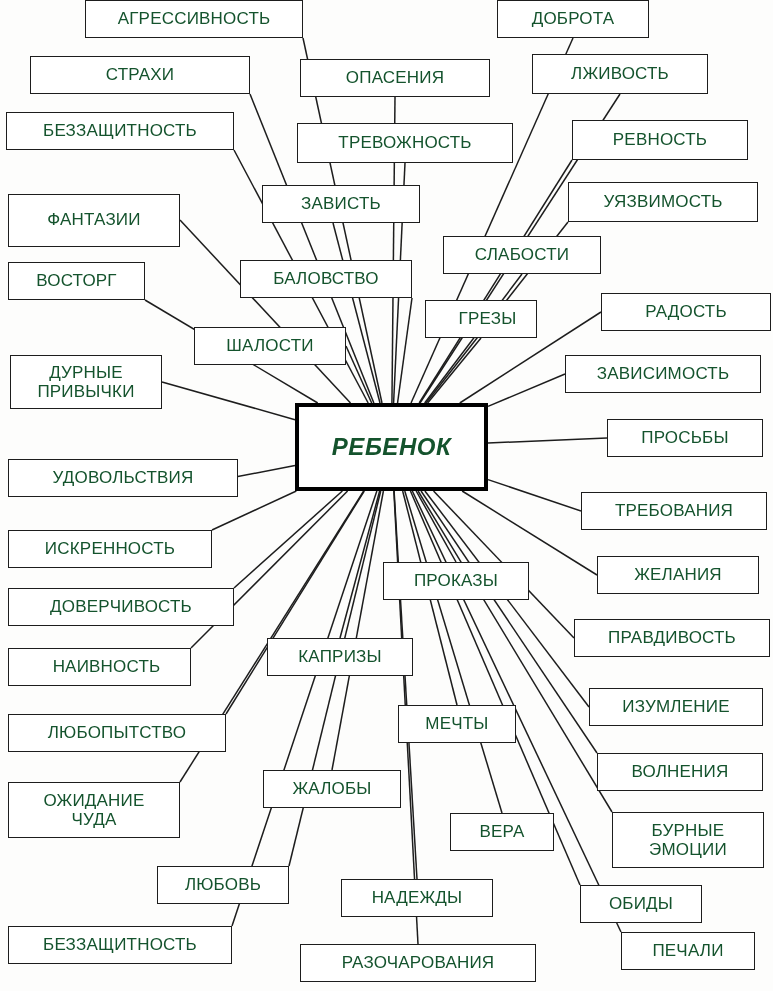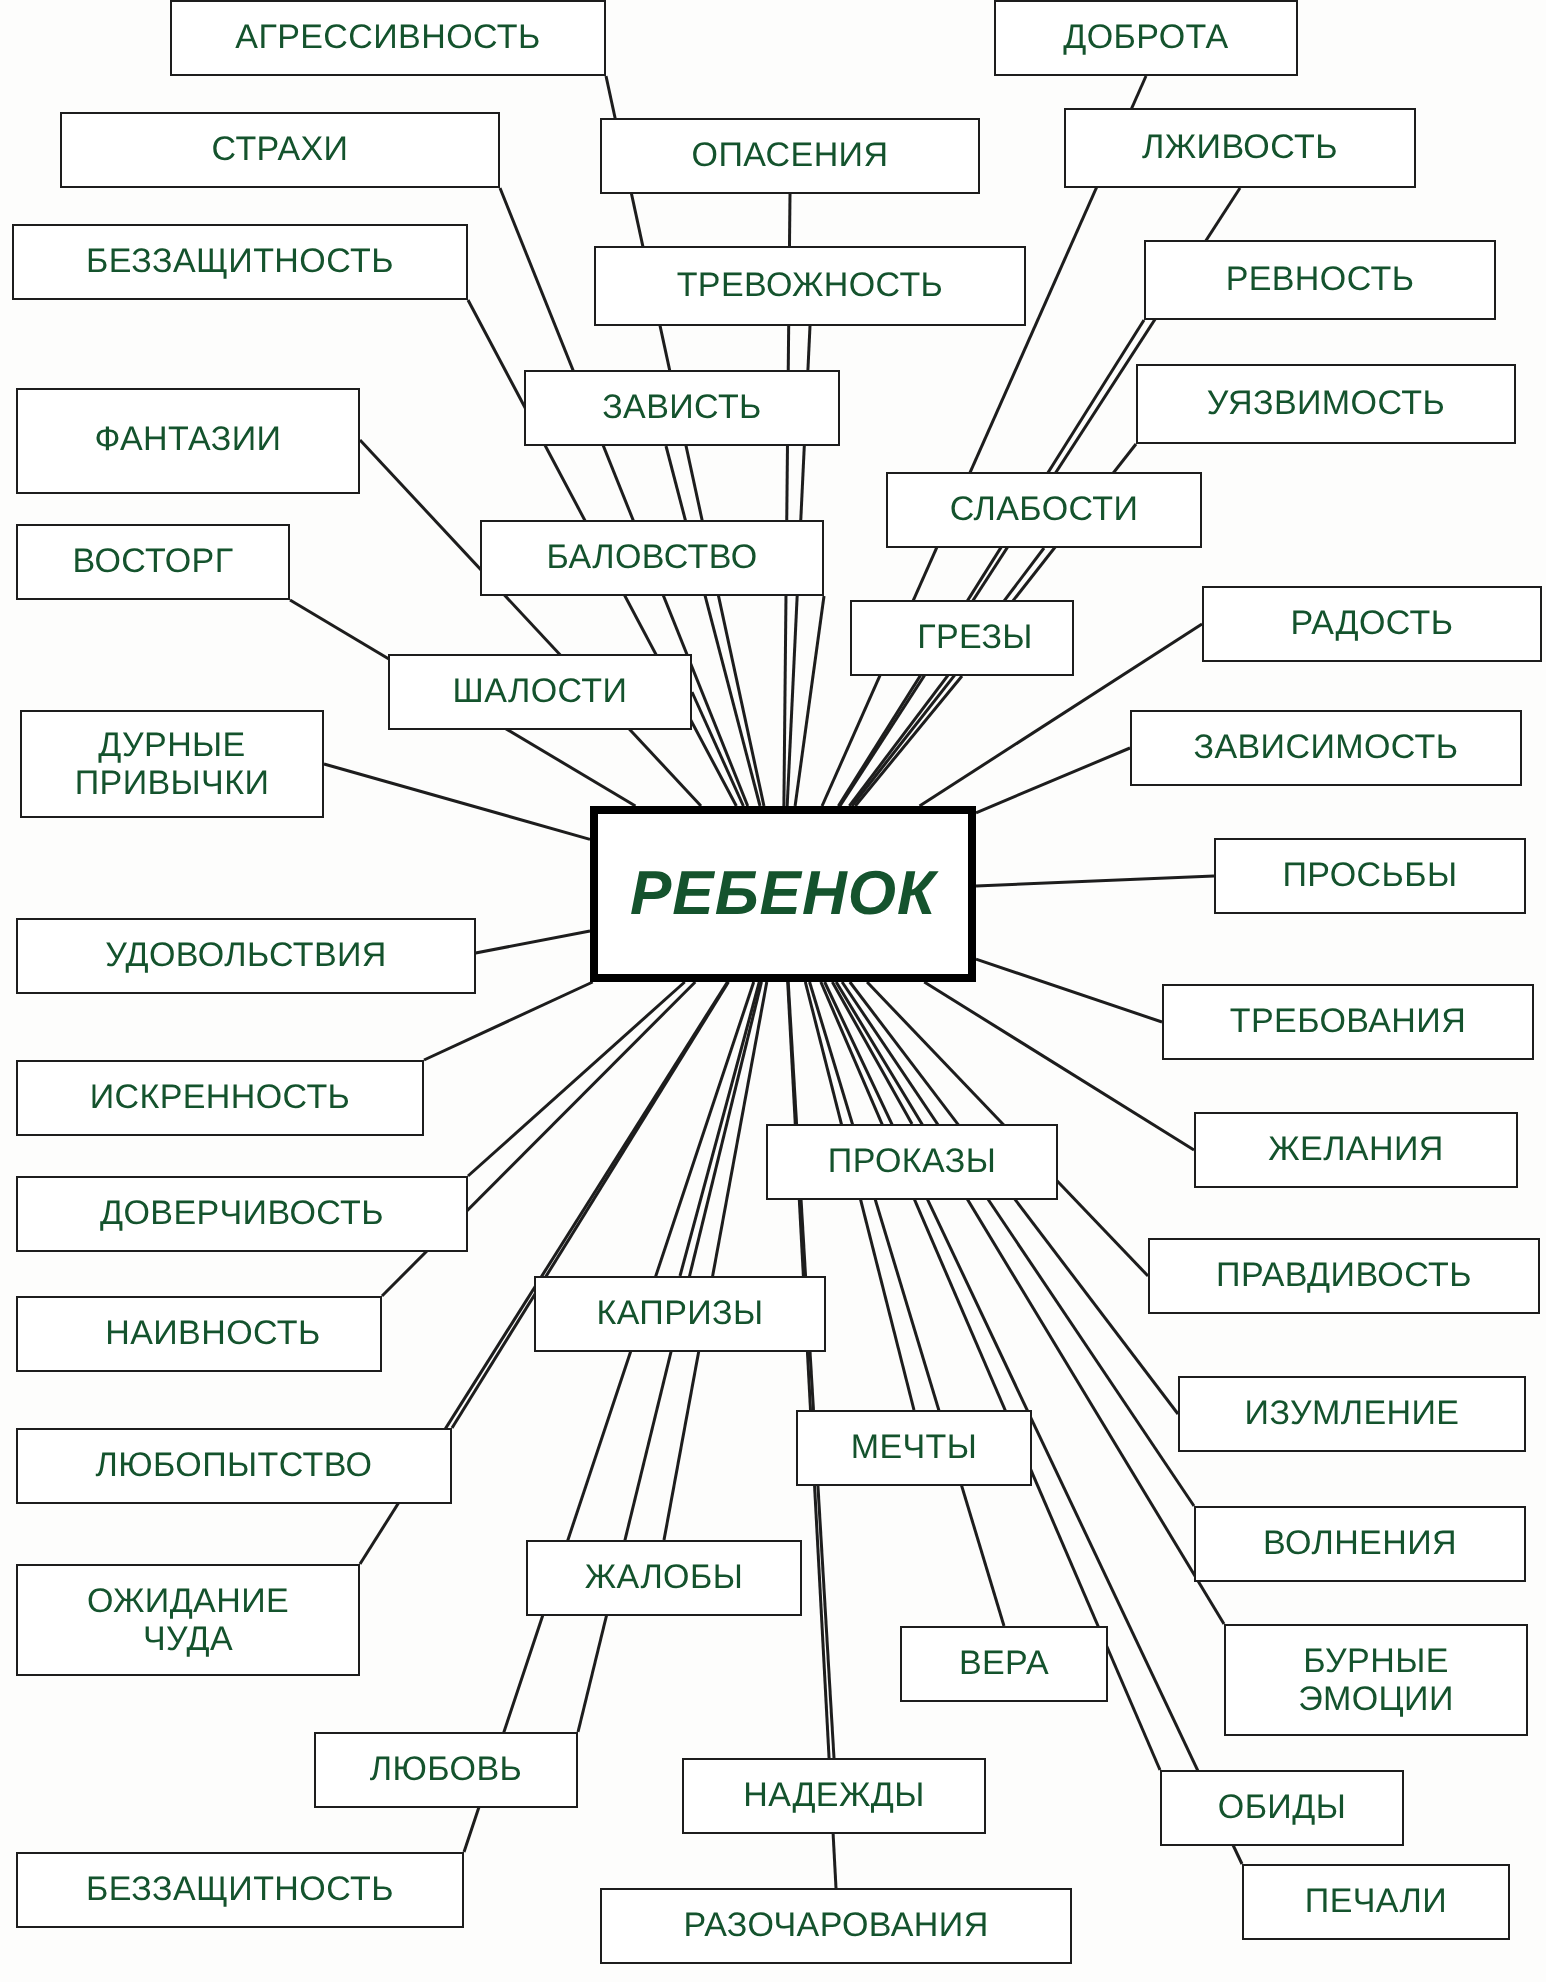--- a/index.html
+++ b/index.html
@@ -42,21 +42,21 @@
     padding: 1px 4px;
     white-space: pre-line;
   }
   .node.two-line {
     line-height: 1.12;
   }
   .node.center {
     border: 4px solid #000000;
     font-weight: bold;
     font-style: italic;
-    font-size: 31px;
+    font-size: 24px;
     letter-spacing: 0.5px;
     z-index: 3;
   }
 </style>
 </head>
 <body>
 
 <div id="diagram">
   <svg id="edges" viewBox="0 0 773 991" xmlns="http://www.w3.org/2000/svg">
       <line x1="303.00" y1="38.00" x2="381.98" y2="403.00" stroke="#1d1d1d" stroke-width="1.5"></line>

